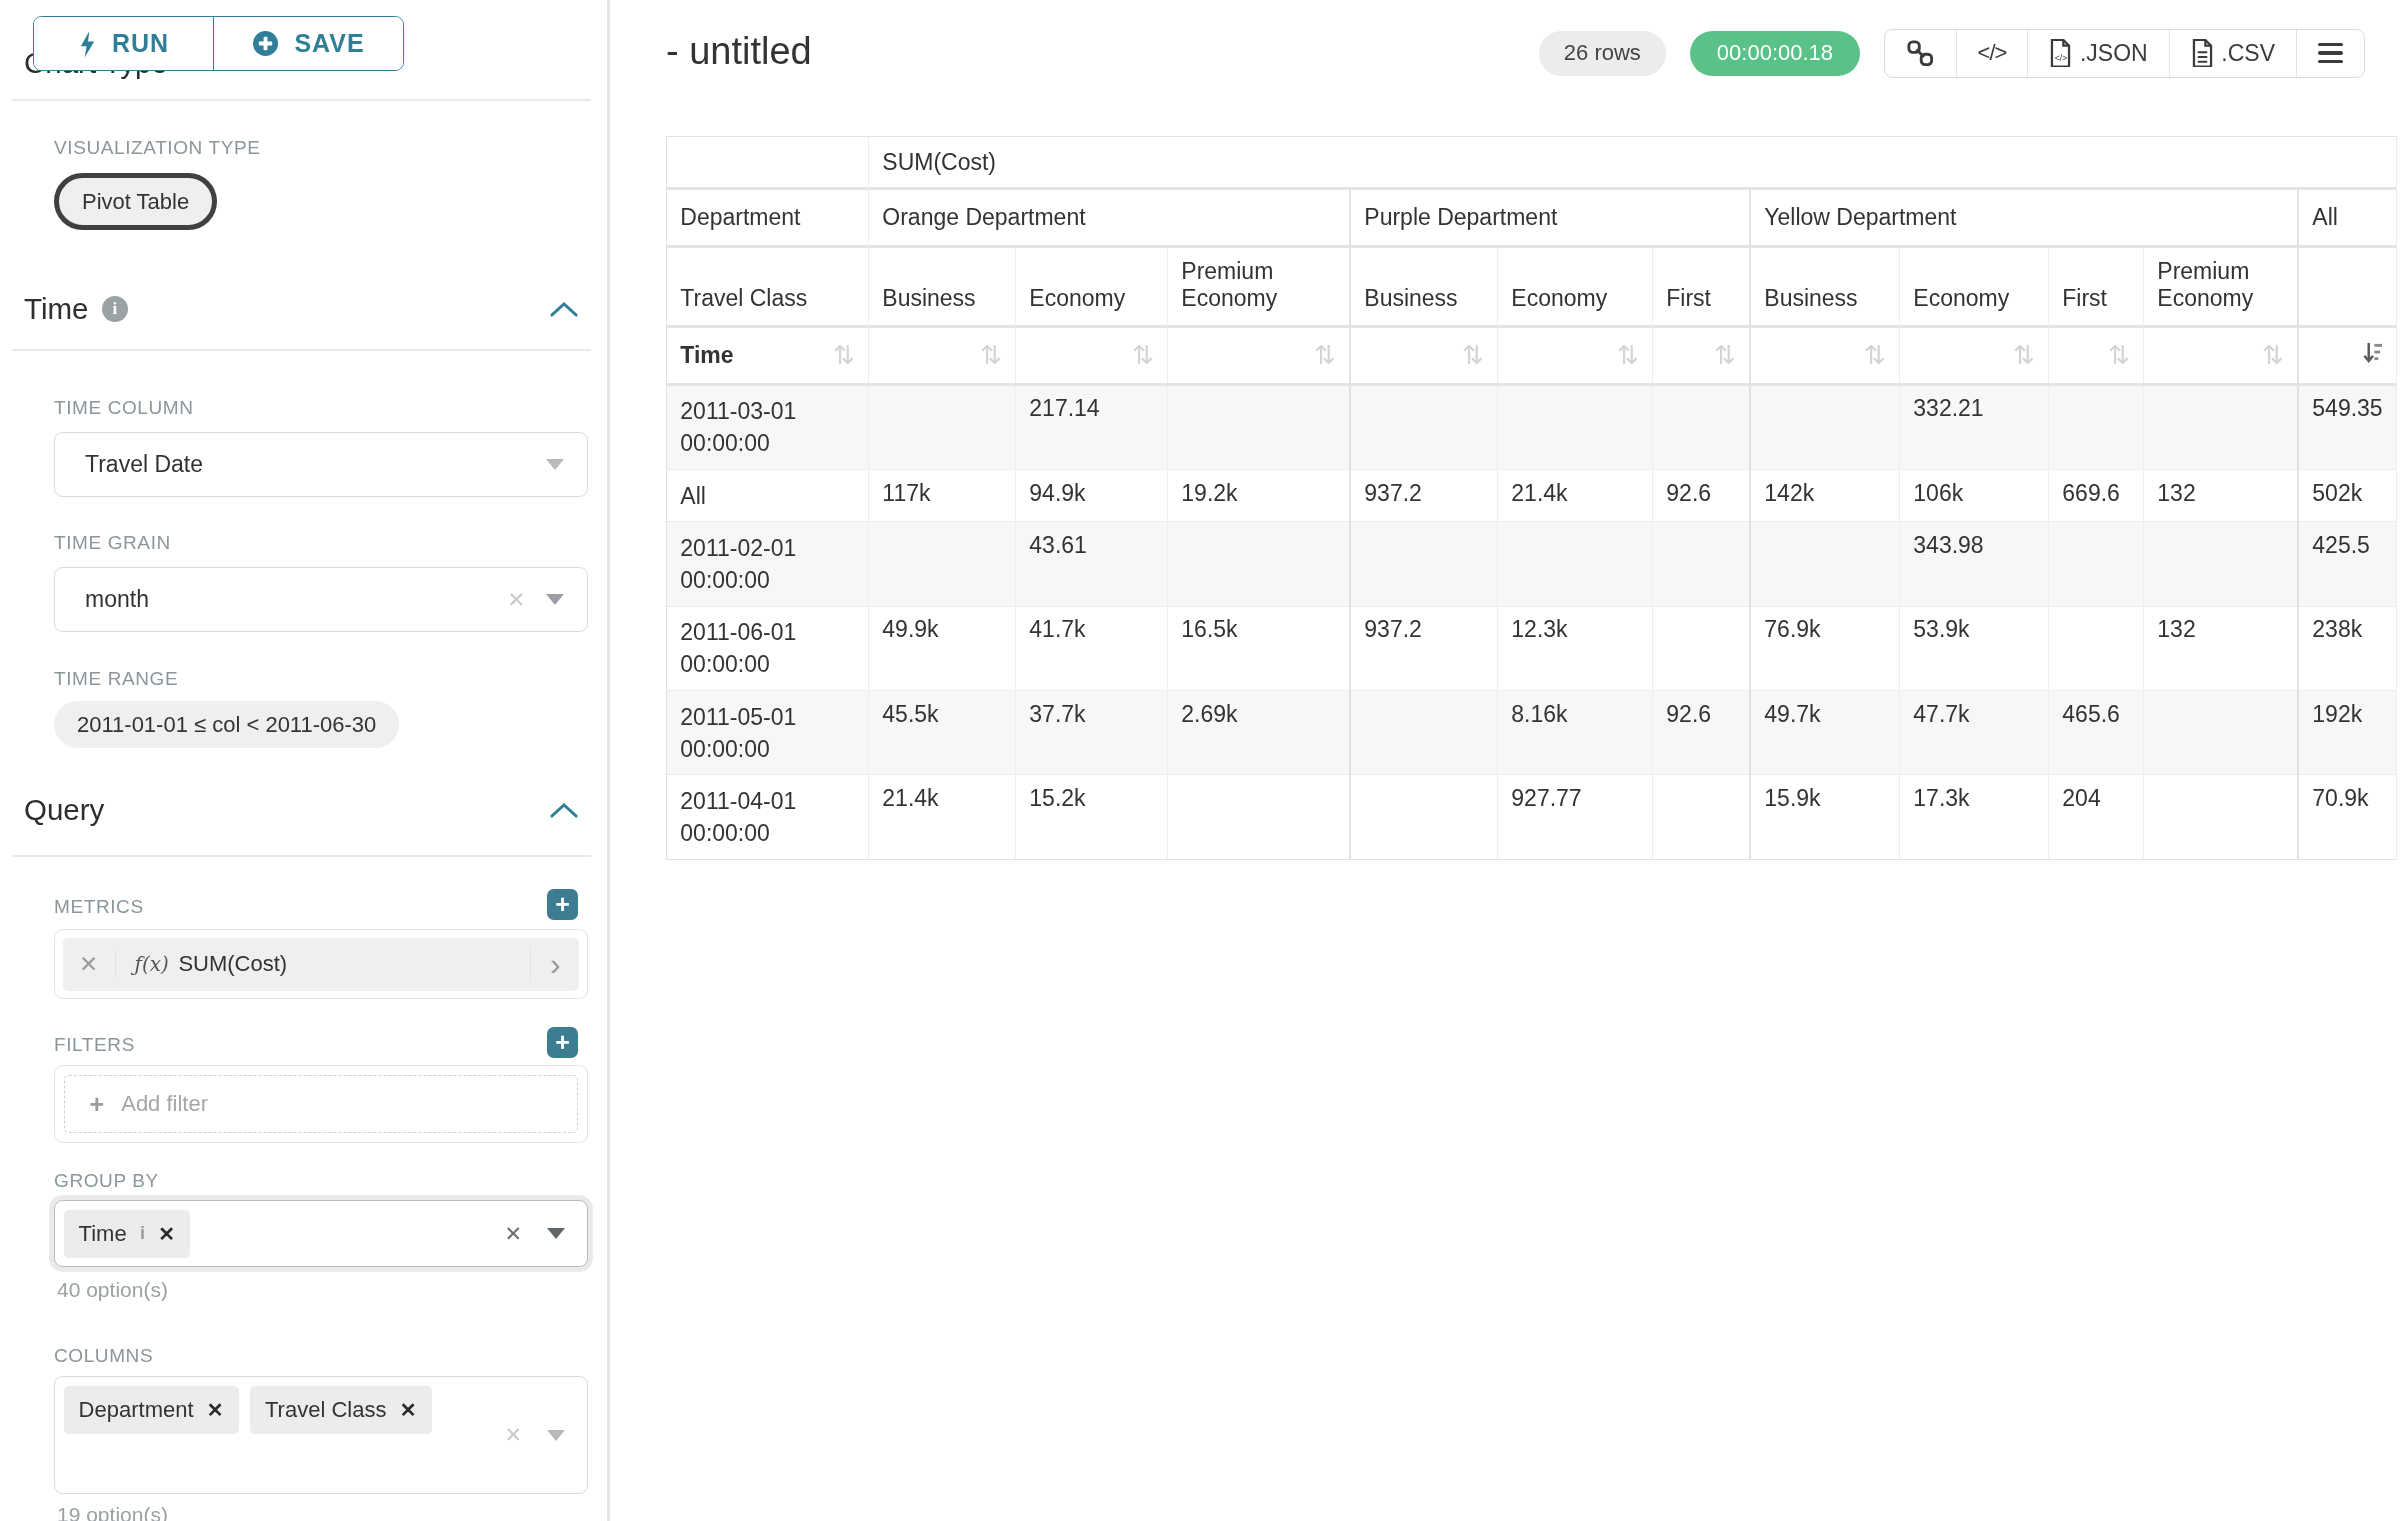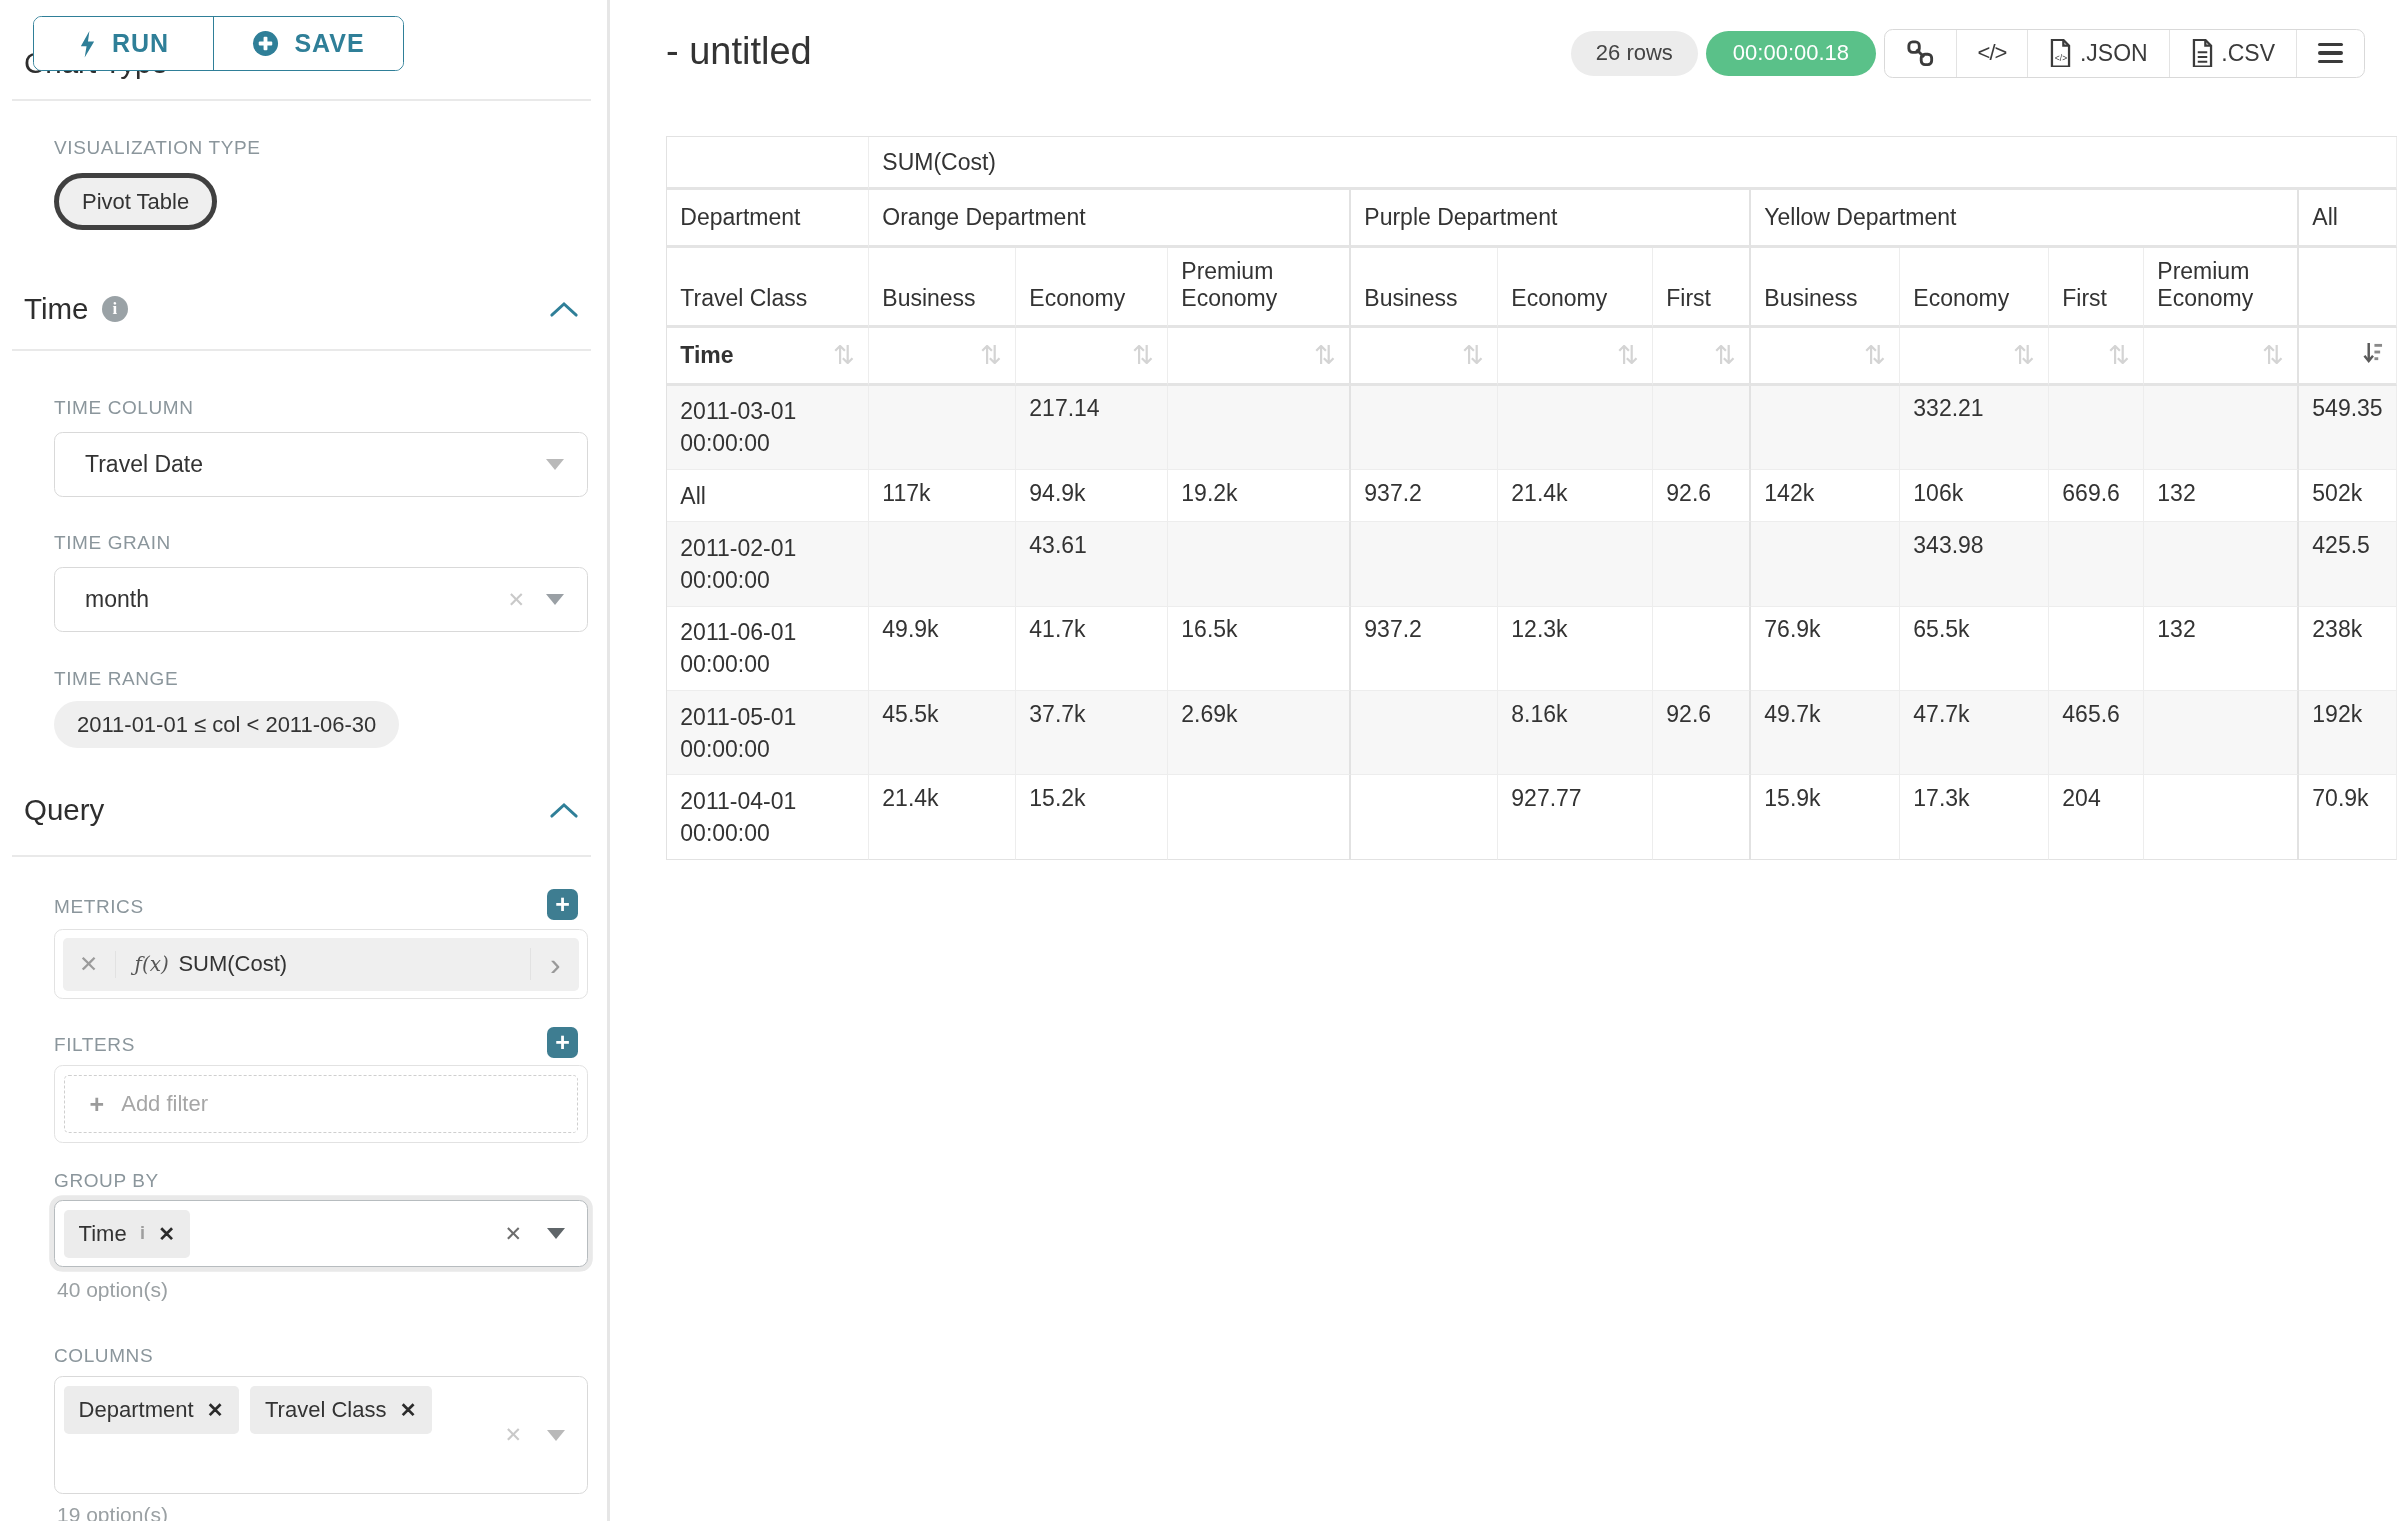--- a/index.html
+++ b/index.html
@@ -65,21 +65,21 @@
   .chips-select.focused { border:1.9px solid #b7bcbf; box-shadow:0 0 0 4.8px #e9e9e9; }
   .chip { background:#ececec; border-radius:4.8px; padding:8.6px 15px; font-size:22px; color:#333;
     display:inline-flex; align-items:center; gap:13.3px; margin-right:11.4px; height:48px; }
   .chip .ci { color:#9e9e9e; font-weight:700; font-size:18px; }
   .chip .cx { color:#2b2b2b; font-weight:700; font-size:20px; cursor:pointer; }
   .chips-right { margin-left:auto; display:flex; align-items:center; gap:25px; padding-right:13.3px; }
   .opt-hint { position:absolute; left:57px; font-size:21px; color:#9aa0a3; }
 
   
   .main-title { position:absolute; left:666px; top:30px; font-size:38px; color:#333; cursor:text; }
-  .hdr-right { position:absolute; right:41px; top:28.5px; display:flex; align-items:center; gap:8px; }
+  .hdr-right { position:absolute; right:41px; top:28.5px; display:flex; align-items:center; gap:24px; }
   .rows-badge { background:#ececec; border-radius:23px; padding:9.5px 25px; font-size:22px; color:#444; }
   .timer-badge { background:#5ac189; border-radius:23px; padding:9.5px 27px; font-size:22px; color:#fff; }
   .btn-group { display:flex; border:1px solid #d9d9d9; border-radius:8.6px; background:#fff; height:49px; overflow:hidden; }
   .gbtn { display:flex; align-items:center; justify-content:center; gap:7.6px; padding:0 21px; font-size:23px; color:#3b3b3b;
     border-right:1px solid #e3e3e3; cursor:pointer; }
   .gbtn:last-child { border-right:none; }
   .code-glyph { font-size:22px; color:#3b3b3b; letter-spacing:-1px; }
   .burger { display:flex; flex-direction:column; gap:4.8px; }
   .burger span { display:block; width:25px; height:3.8px; background:#3b3b3b; border-radius:1.9px; }
 
@@ -449,21 +449,21 @@
         </tr>
         <tr class="tall">
           <td class="rlbl">2011-06-01 00:00:00</td>
           <td class="val">49.9k</td>
           <td class="val">41.7k</td>
           <td class="val gb">16.5k</td>
           <td class="val">937.2</td>
           <td class="val">12.3k</td>
           <td class="val gb"></td>
           <td class="val">76.9k</td>
-          <td class="val">65.5k</td>
+          <td class="val">53.9k</td>
           <td class="val"></td>
           <td class="val gb">132</td>
           <td class="val">238k</td>
         </tr>
         <tr class="stripe tall">
           <td class="rlbl">2011-05-01 00:00:00</td>
           <td class="val">45.5k</td>
           <td class="val">37.7k</td>
           <td class="val gb">2.69k</td>
           <td class="val"></td>

